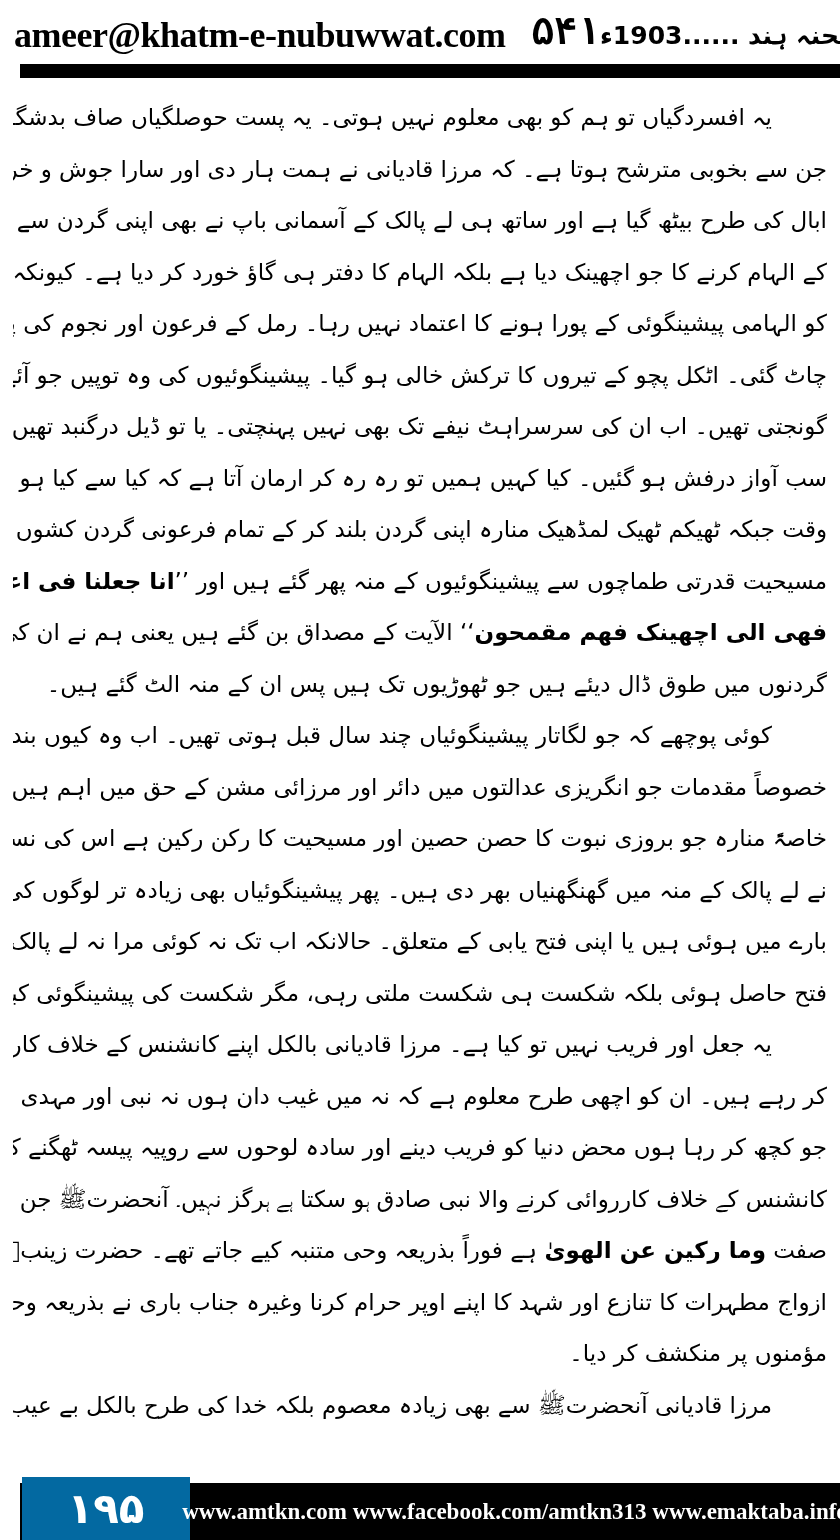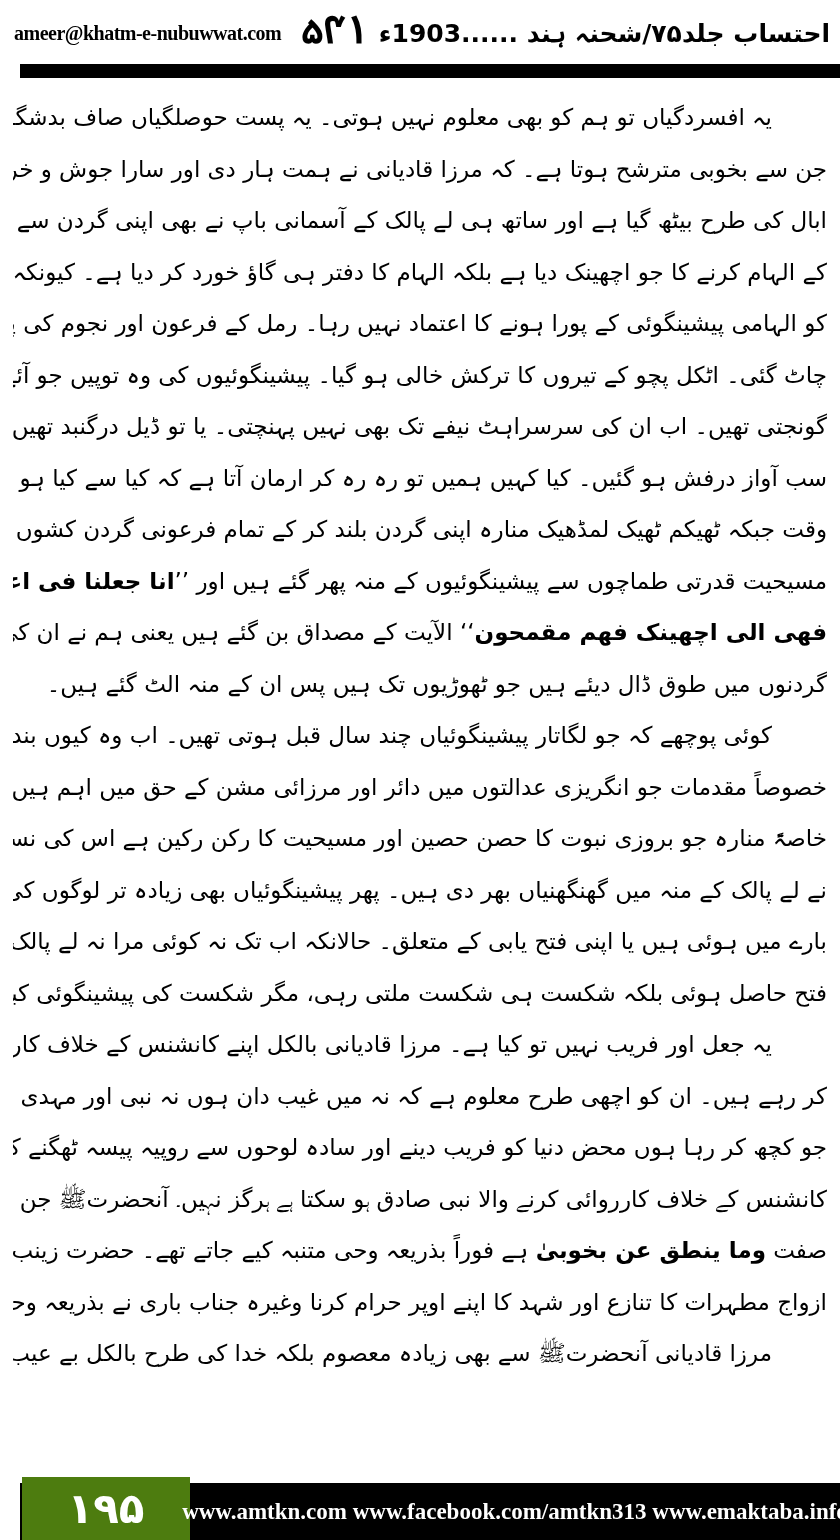--- a/index.html
+++ b/index.html
@@ -11,27 +11,27 @@
     font-family:"DejaVu Sans",sans-serif;
     color:#000;
   }
   
   .header{
     position:absolute;top:14px;left:14px;right:10px;
     display:flex;align-items:center;
   }
   .email{
     font-family:"Liberation Serif",serif;
-    font-weight:bold;font-size:20px;letter-spacing:-0.5px;
+    font-weight:bold;font-size:36px;letter-spacing:-0.5px;
     white-space:nowrap;
   }
   .pagenum-top{
     font-size:38px;font-weight:bold;
-    margin-left:20px;margin-top:-6px;
-    font-family:Liberation Serif, serif;
+    margin-left:26px;margin-top:-6px;
+    font-family:Liberation Mono, monospace;
   }
   .header-title{
     margin-left:auto;direction:rtl;
     font-size:25px;font-weight:bold;white-space:nowrap;
     font-family:"DejaVu Sans",sans-serif;
   }
   .rule{
     position:absolute;top:64px;left:20px;right:0;height:14px;
     background:#000;
   }
@@ -49,21 +49,21 @@
   .line.indent{padding-right:55px;}
   .line.end{text-align-last:right;}
   .quran{font-weight:bold;}
   
   .footer{
     position:absolute;bottom:0;left:20px;right:0;height:57px;
     background:#000;
   }
   .footer-numbox{
     position:absolute;left:2px;bottom:0;width:168px;height:63px;
-    background:#4d7c0f;
+    background:#0369a1;
     display:flex;align-items:center;justify-content:center;
   }
   .footer-num{
     color:#fff;font-size:42px;font-weight:bold;
     font-family:"DejaVu Sans",sans-serif;line-height:1;
   }
   .footer-links{
     position:absolute;left:170px;right:0;top:0;height:57px;
     display:flex;align-items:center;justify-content:center;
     color:#fff;font-family:"Liberation Serif",serif;
@@ -99,22 +99,23 @@
     <div class="line indent">کوئی پوچھے کہ جو لگاتار پیشینگوئیاں چند سال قبل ہوتی تھیں۔ اب وہ کیوں بند ہو گئیں؟</div>
     <div class="line">خصوصاً مقدمات جو انگریزی عدالتوں میں دائر اور مرزائی مشن کے حق میں اہم ہیں ان میں بھی</div>
     <div class="line">خاصۃً منارہ جو بروزی نبوت کا حصن حصین اور مسیحیت کا رکن رکین ہے اس کی نسبت بھی آسمانی باپ</div>
     <div class="line">نے لے پالک کے منہ میں گھنگھنیاں بھر دی ہیں۔ پھر پیشینگوئیاں بھی زیادہ تر لوگوں کی ہلاکت کے</div>
     <div class="line">بارے میں ہوئی ہیں یا اپنی فتح یابی کے متعلق۔ حالانکہ اب تک نہ کوئی مرا نہ لے پالک کو کوئی آسمانی</div>
     <div class="line end">فتح حاصل ہوئی بلکہ شکست ہی شکست ملتی رہی، مگر شکست کی پیشینگوئی کبھی نہیں کی گئی۔</div>
     <div class="line indent">یہ جعل اور فریب نہیں تو کیا ہے۔ مرزا قادیانی بالکل اپنے کانشنس کے خلاف کارروائی</div>
     <div class="line">کر رہے ہیں۔ ان کو اچھی طرح معلوم ہے کہ نہ میں غیب دان ہوں نہ نبی اور مہدی اور مسیح ہوں اور</div>
     <div class="line">جو کچھ کر رہا ہوں محض دنیا کو فریب دینے اور سادہ لوحوں سے روپیہ پیسہ ٹھگنے کو کر رہا ہوں۔ کیا اپنے</div>
     <div class="line">کانشنس کے خلاف کارروائی کرنے والا نبی صادق ہو سکتا ہے ہرگز نہیں۔ آنحضرتﷺ جن کی</div>
-    <div class="line"><span>صفت </span><span class="quran">وما ینطق عن بخوبیٰ</span><span> ہے فوراً بذریعہ وحی متنبہ کیے جاتے تھے۔ حضرت زینبؓ کا معاملہ</span></div>
+    <div class="line"><span>صفت </span><span class="quran">وما رکین عن الهویٰ</span><span> ہے فوراً بذریعہ وحی متنبہ کیے جاتے تھے۔ حضرت زینبؓ کا معاملہ</span></div>
     <div class="line">ازواج مطہرات کا تنازع اور شہد کا اپنے اوپر حرام کرنا وغیرہ جناب باری نے بذریعہ وحی تمام</div>
+    <div class="line end">مؤمنوں پر منکشف کر دیا۔</div>
     <div class="line indent end">مرزا قادیانی آنحضرتﷺ سے بھی زیادہ معصوم بلکہ خدا کی طرح بالکل بے عیب ہیں</div>
   </div>
 
   <div class="footer">
     <div class="footer-numbox">
       <span class="footer-num">۱۹۵</span>
     </div>
     <div class="footer-links">www.amtkn.com www.facebook.com/amtkn313 www.emaktaba.info</div>
   </div>
 

